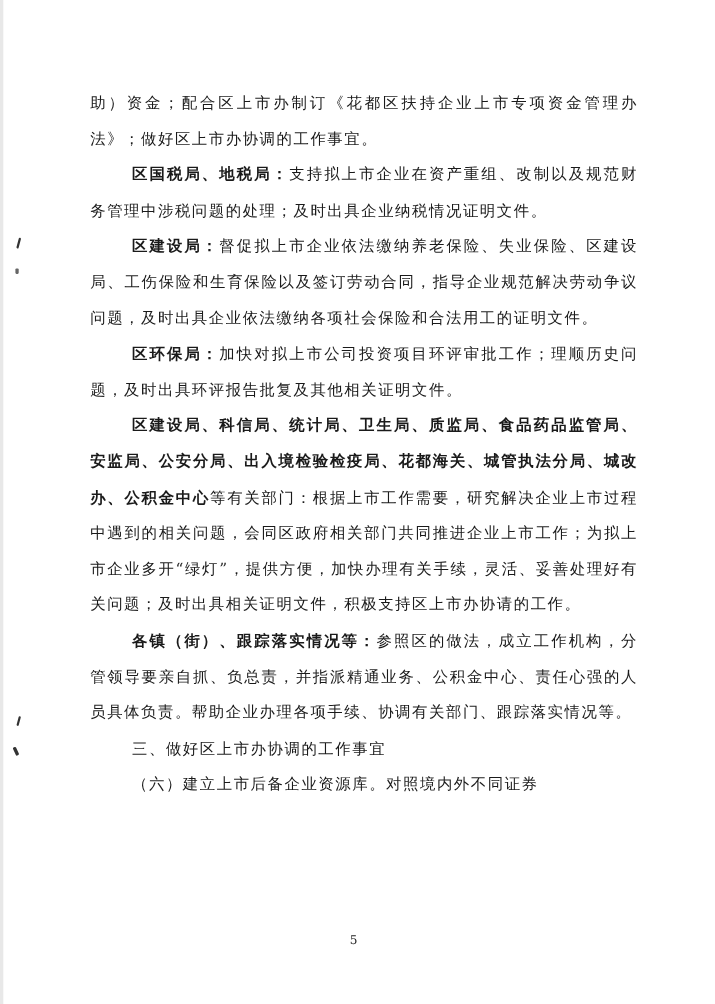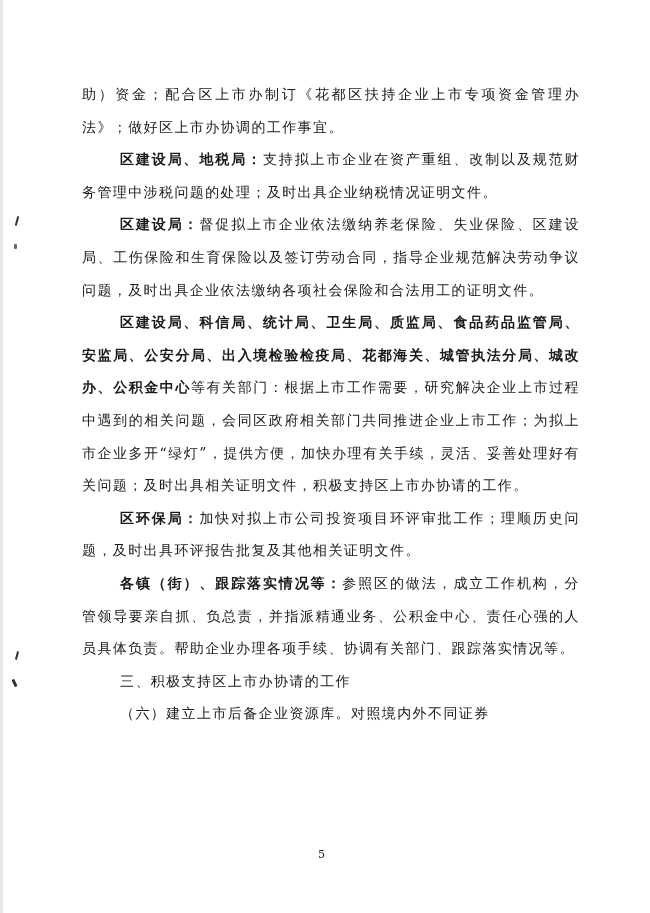--- a/index.html
+++ b/index.html
@@ -27,32 +27,32 @@
   <div class="mark mark1"></div>
   <div class="mark mark2"></div>
   <div class="mark mark3"></div>
   <div class="mark mark4"></div>
 
   <div class="text">
     <p class="para">
       <span>助）资金；配合区上市办制订《花都区扶持企业上市专项资金管理办法》；做好区上市办协调的工作事宜。</span>
     </p>
     <p class="para indent">
-      <span class="lead">区建设局、地税局：</span><span>支持拟上市企业在资产重组、改制以及规范财务管理中涉税问题的处理；及时出具企业纳税情况证明文件。</span>
+      <span class="lead">区国税局、地税局：</span><span>支持拟上市企业在资产重组、改制以及规范财务管理中涉税问题的处理；及时出具企业纳税情况证明文件。</span>
     </p>
     <p class="para indent">
       <span class="lead">区建设局：</span><span>督促拟上市企业依法缴纳养老保险、失业保险、区建设局、工伤保险和生育保险以及签订劳动合同，指导企业规范解决劳动争议问题，及时出具企业依法缴纳各项社会保险和合法用工的证明文件。</span>
     </p>
     <p class="para indent">
-      <span class="lead">区建设局、科信局、统计局、卫生局、质监局、食品药品监管局、安监局、公安分局、出入境检验检疫局、花都海关、城管执法分局、城改办、公积金中心</span><span>等有关部门：根据上市工作需要，研究解决企业上市过程中遇到的相关问题，会同区政府相关部门共同推进企业上市工作；为拟上市企业多开“绿灯”，提供方便，加快办理有关手续，灵活、妥善处理好有关问题；及时出具相关证明文件，积极支持区上市办协请的工作。</span>
+      <span class="lead">区环保局：</span><span>加快对拟上市公司投资项目环评审批工作；理顺历史问题，及时出具环评报告批复及其他相关证明文件。</span>
     </p>
     <p class="para indent">
-      <span class="lead">区环保局：</span><span>加快对拟上市公司投资项目环评审批工作；理顺历史问题，及时出具环评报告批复及其他相关证明文件。</span>
+      <span class="lead">区建设局、科信局、统计局、卫生局、质监局、食品药品监管局、安监局、公安分局、出入境检验检疫局、花都海关、城管执法分局、城改办、公积金中心</span><span>等有关部门：根据上市工作需要，研究解决企业上市过程中遇到的相关问题，会同区政府相关部门共同推进企业上市工作；为拟上市企业多开“绿灯”，提供方便，加快办理有关手续，灵活、妥善处理好有关问题；及时出具相关证明文件，积极支持区上市办协请的工作。</span>
     </p>
     <p class="para indent">
       <span class="lead">各镇（街）、跟踪落实情况等：</span><span>参照区的做法，成立工作机构，分管领导要亲自抓、负总责，并指派精通业务、公积金中心、责任心强的人员具体负责。帮助企业办理各项手续、协调有关部门、跟踪落实情况等。</span>
     </p>
-    <p class="para indent heading">三、积极支持区上市办协请的工作</p>
+    <p class="para indent heading">三、做好区上市办协调的工作事宜</p>
     <p class="para indent">（六）建立上市后备企业资源库。对照境内外不同证券</p>
   </div>
 
   <div class="pagenum">5</div>
 </div>
 
 </body></html>

